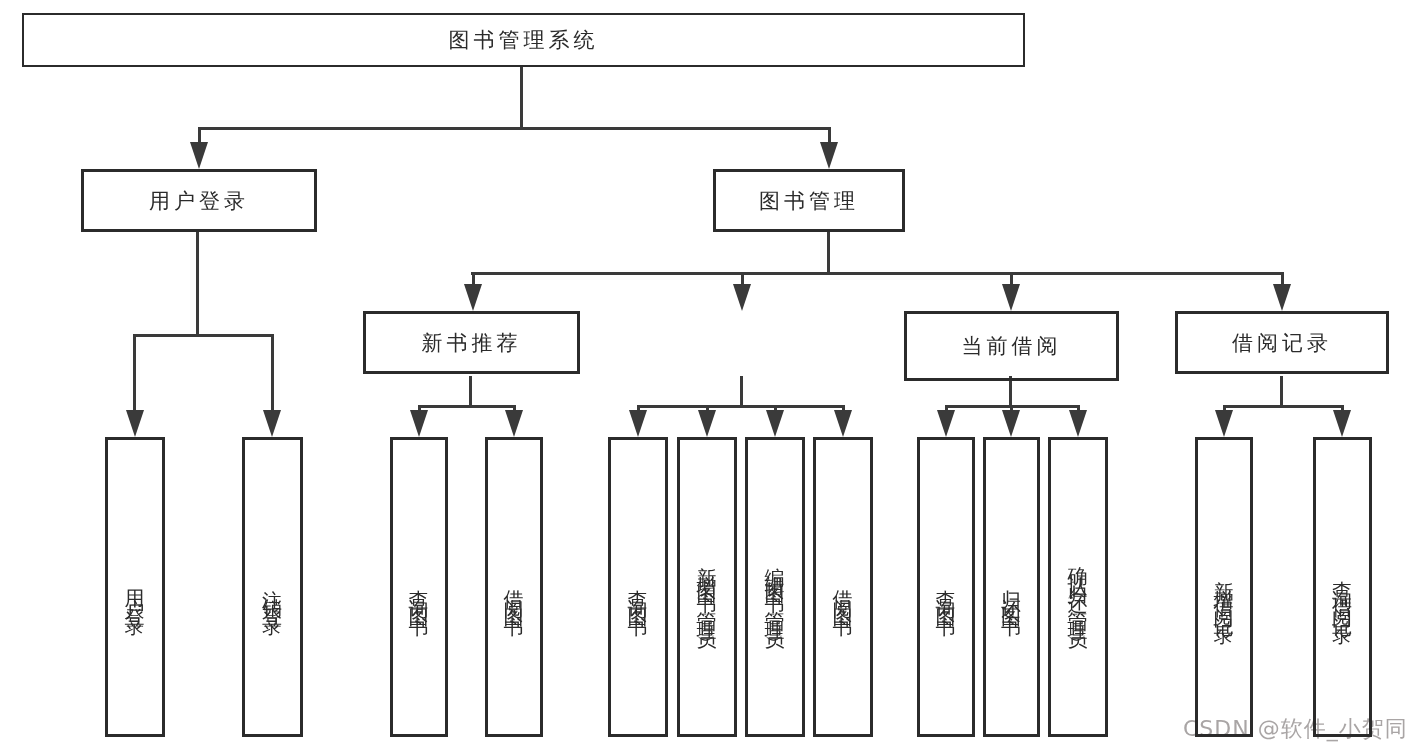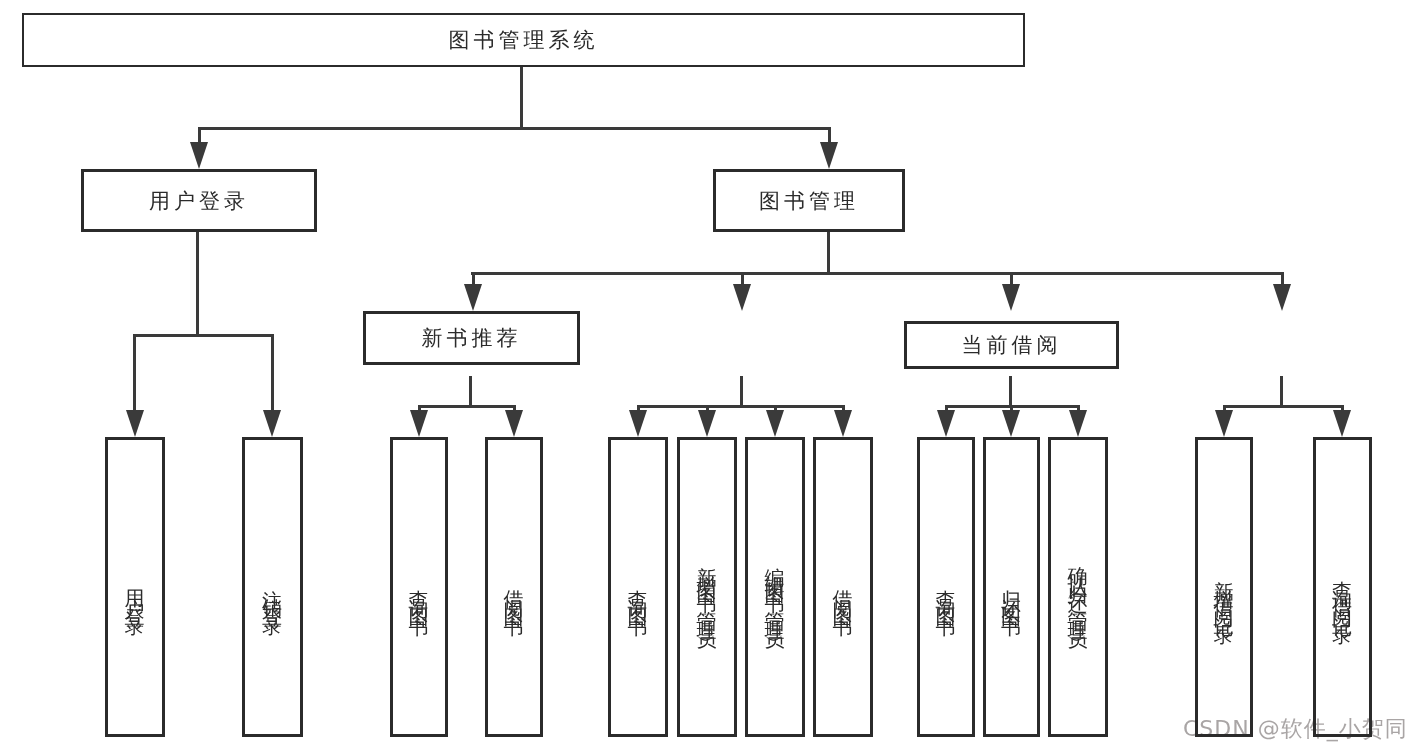--- a/index.html
+++ b/index.html
@@ -126,25 +126,28 @@
     <span class="hlabel">图书管理系统</span>
   </div>
 
   <div class="box" style="left:81px;top:169px;width:236px;height:63px">
     <span class="hlabel">用户登录</span>
   </div>
   <div class="box" style="left:713px;top:169px;width:192px;height:63px">
     <span class="hlabel">图书管理</span>
   </div>
 
-  <div class="box" style="left:363px;top:311px;width:217px;height:54px">
+  <div class="box" style="left:363px;top:311px;width:217px;height:63px">
     <span class="hlabel">新书推荐</span>
   </div>
-  <div class="box" style="left:904px;top:321px;width:215px;height:48px">
+  <div class="box" style="left:904px;top:311px;width:215px;height:70px">
     <span class="hlabel">当前借阅</span>
+  </div>
+  <div class="box" style="left:1175px;top:311px;width:214px;height:63px">
+    <span class="hlabel">借阅记录</span>
   </div>
 
   <div class="box leaf" style="left:105px;width:60px">
     <span class="vtext">用户登录</span>
   </div>
   <div class="box leaf" style="left:242px;width:61px">
     <span class="vtext">注销登录</span>
   </div>
 
   <div class="box leaf" style="left:390px;width:58px">

